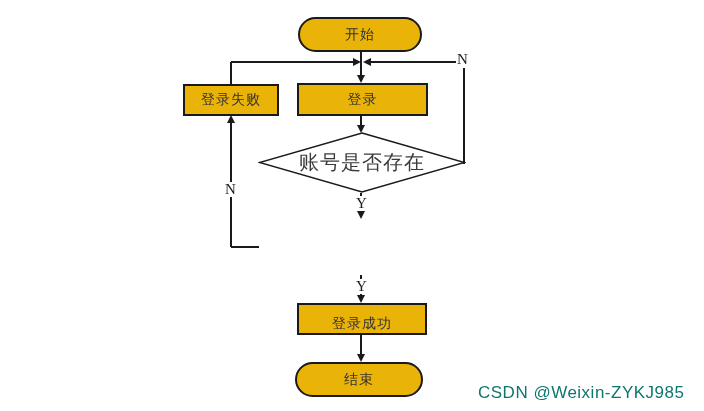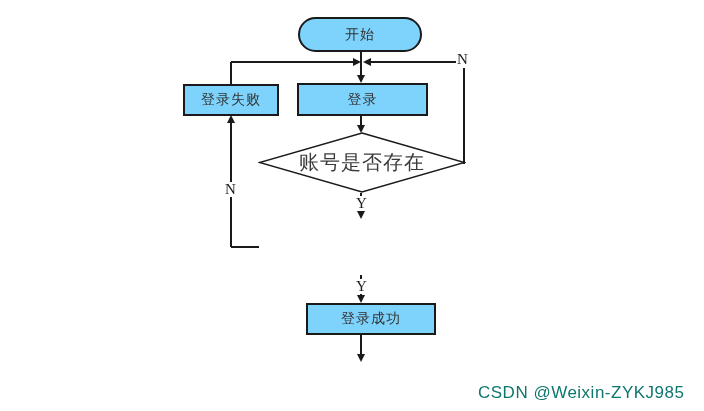--- a/index.html
+++ b/index.html
@@ -8,21 +8,21 @@
     background: #ffffff;
     font-family: "Liberation Serif", "DejaVu Serif", serif;
     overflow: hidden;
     position: relative;
   }
   .canvas { position: absolute; left: 0; top: 0; width: 704px; height: 411px; background: #ffffff; }
 
   
   .node {
     position: absolute; box-sizing: border-box;
-    border: 2px solid #1a1a1a; background: #7dd3fc;
+    border: 2px solid #1a1a1a; background: #eab308;
     display: flex; align-items: center; justify-content: center;
     font-size: 14px; color: #333; letter-spacing: 1px;
     z-index: 2;
   }
   .terminator { border-radius: 18px; }
   .diamond { position: absolute; z-index: 2; }
   .diamond svg { display: block; }
   .diamond polygon { fill: #ffffff; stroke: #1a1a1a; stroke-width: 1.5; }
   .diamond-label {
     position: absolute; left: 0; top: 0; right: 0; bottom: 0;
@@ -97,20 +97,23 @@
   </div>
 
   <div class="diamond" style="left:258px; top:132px; width:208px; height:61px;">
     <svg width="208" height="61" viewBox="0 0 208 61">
       <polygon points="104,1 206.5,30.5 104,60 1.5,30.5"></polygon>
     </svg>
     <span class="diamond-label">账号是否存在</span>
   </div>
 
 
-  <div class="node" style="left:306px; top:303px; width:130px; height:32px;">
+  <div class="node" style="left:297px; top:303px; width:130px; height:32px;align-items:flex-end;">
     <span>登录成功</span>
   </div>
 
+  <div class="node terminator" style="left:295px; top:362px; width:128px; height:35px;">
+    <span>结束</span>
+  </div>
 
   <div class="watermark">CSDN @Weixin-ZYKJ985</div>
 
 </div>
 
 </body></html>

